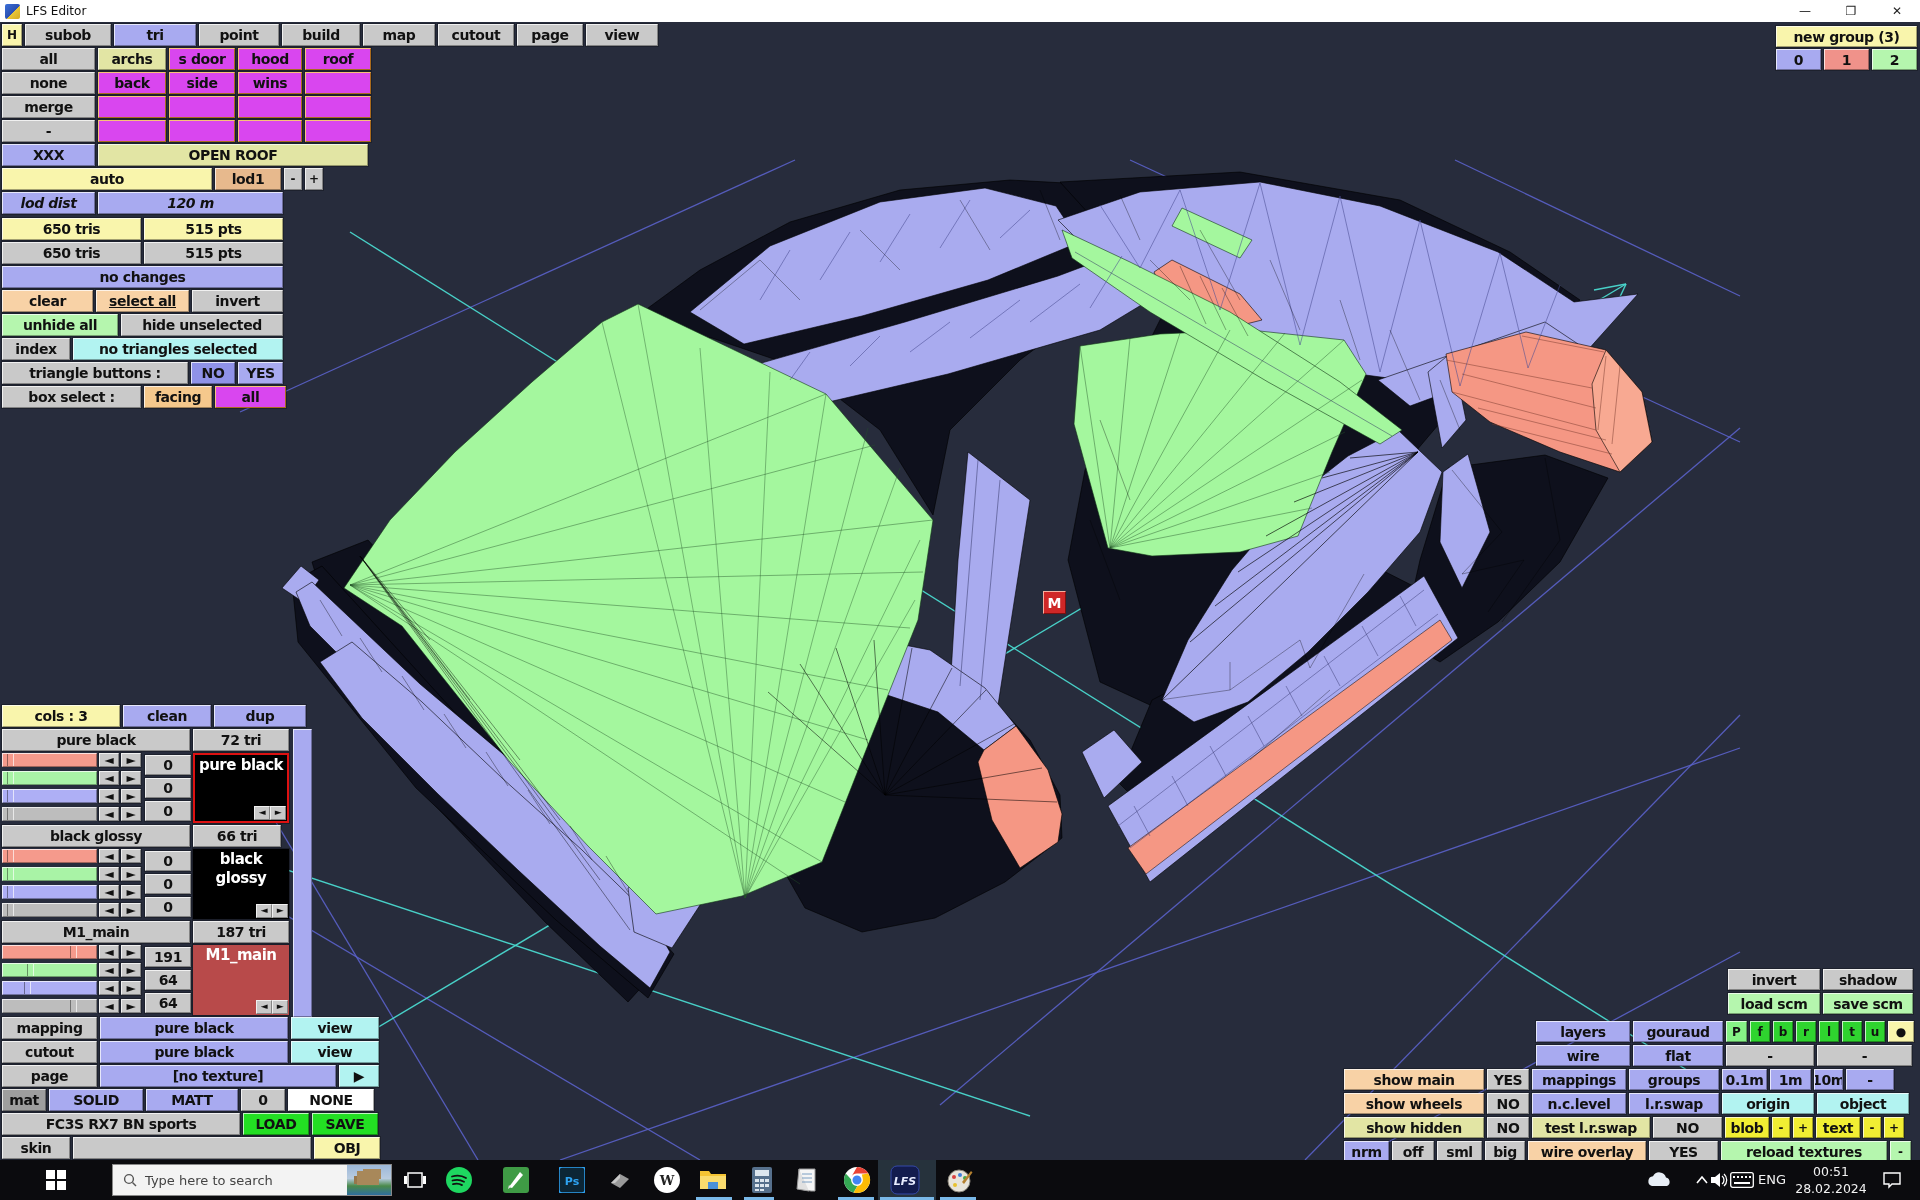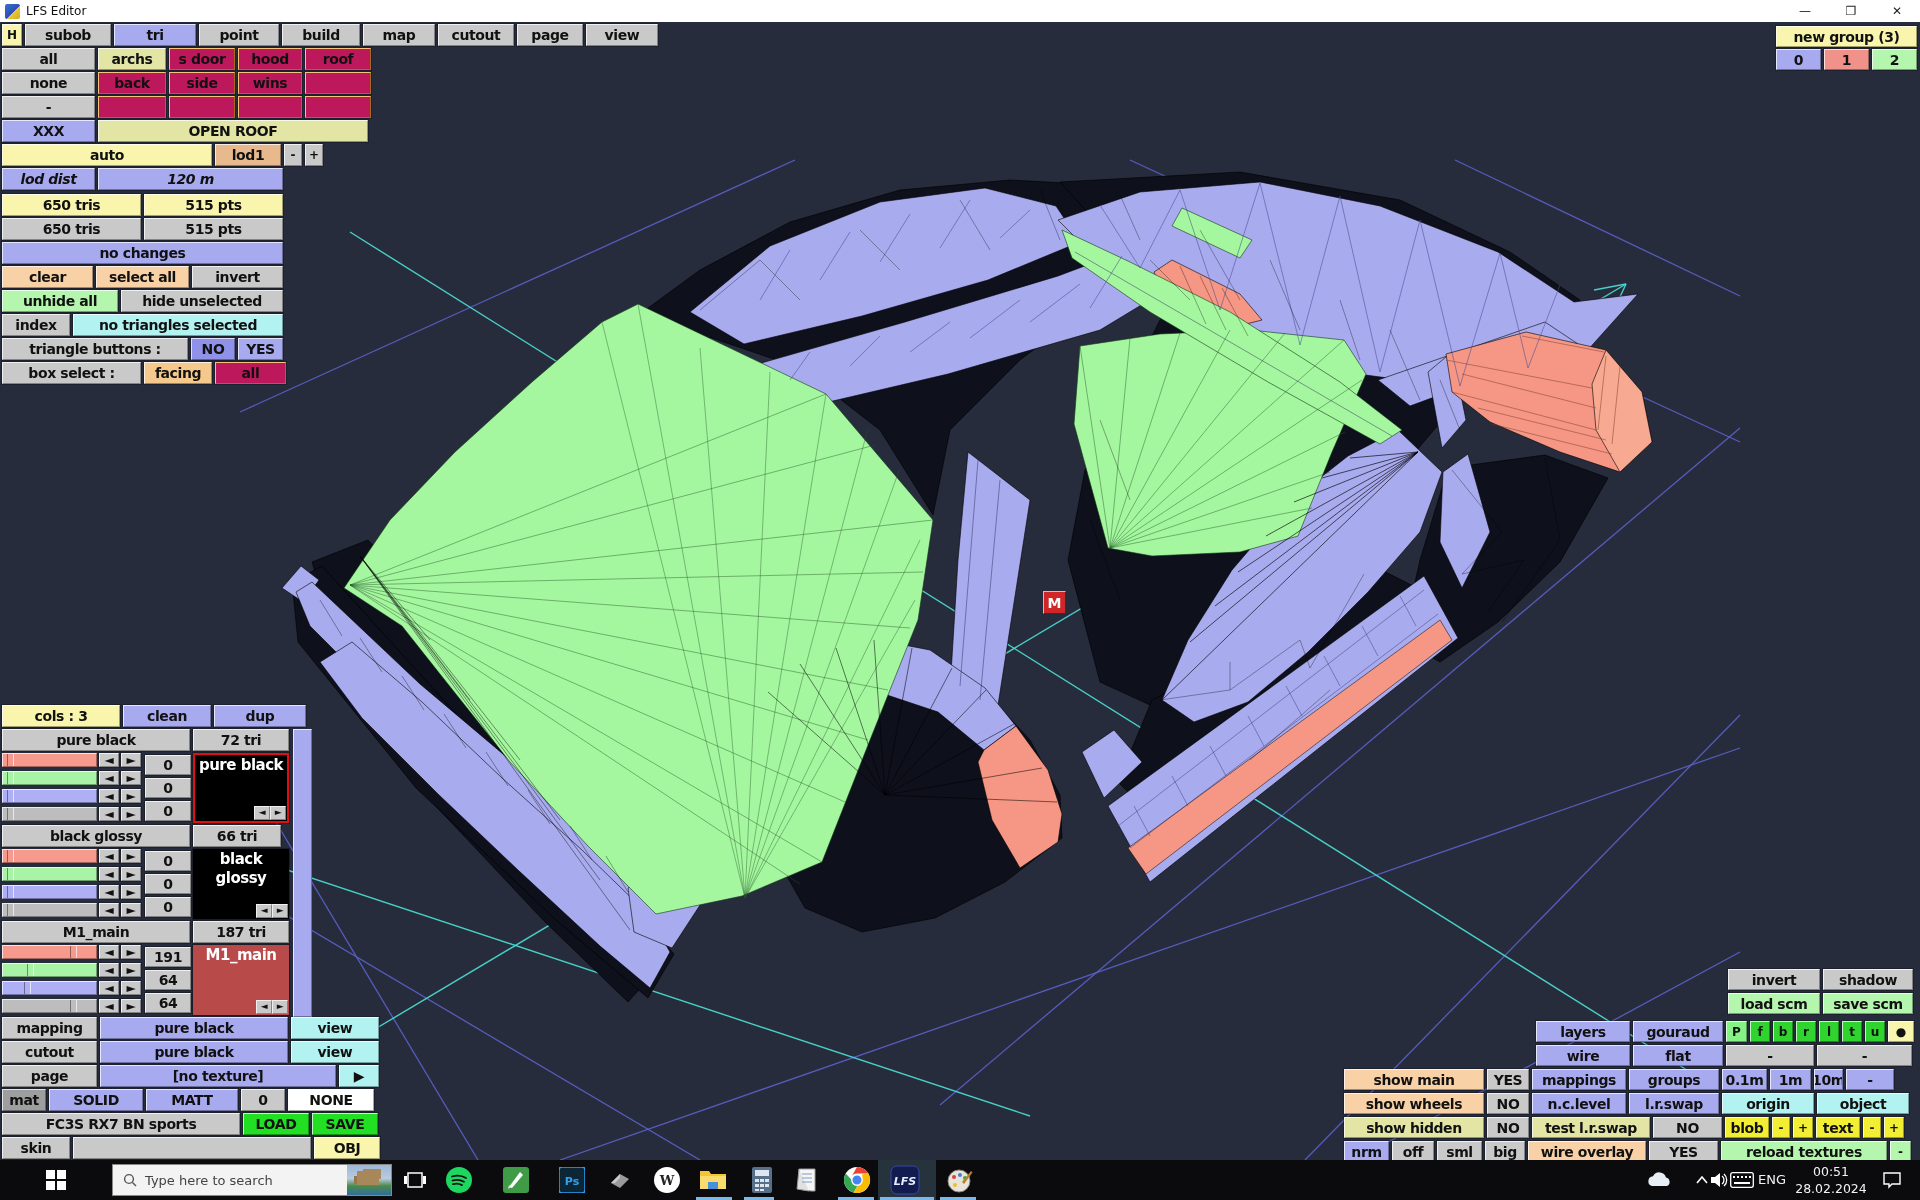--- a/index.html
+++ b/index.html
@@ -23,21 +23,21 @@
   
   .prow{display:flex;gap:3px;margin-bottom:1px;}
   .btn{box-sizing:border-box;height:100%;display:flex;align-items:center;justify-content:center;
        font-weight:700;font-size:14px;letter-spacing:-0.4px;color:#111;flex:0 0 auto;
        border:1px solid;border-color:#ffffffb8 #00000059 #00000059 #ffffffb8;
        box-shadow:0 0 0 1px rgba(0,0,0,.25);white-space:nowrap;overflow:hidden;}
   .btn.small{font-size:12px;letter-spacing:0;}
   .panel{position:absolute;z-index:10;}
   .c-gray{background:#c9c9c9}.c-dgray{background:#9e9e9e}.c-yellow{background:#f9f5ac}
   .c-khaki{background:#e2e5a4}.c-purple{background:#a8aaf0}.c-purple2{background:#8f92e8}
-  .c-tan{background:#e7b98d}.c-orange{background:#be185d;border-color:#f7c27a #a96a1d #a96a1d #f7c27a}
+  .c-tan{background:#e7b98d}.c-orange{background:#d946ef;border-color:#f7c27a #a96a1d #a96a1d #f7c27a}
   .c-lorange{background:#f5c88c}.c-peach{background:#f8d2a6}.c-cyan{background:#b2f3f1}
   .c-green{background:#b5f6ae}.c-vgreen{background:#23df23}.c-bgreen{background:#2fd42f}
   .c-bgreenP{background:#86f286}.c-vyellow{background:#f1ee33}.c-white{background:#ffffff}
   .c-salmon{background:#f0928a}
   
   .sliderblock{position:relative;width:287px;height:70px;}
   .sbar{position:absolute;left:0;width:95px;height:14px;border:1px solid;
         border-color:#ffffffb8 #00000059 #00000059 #ffffffb8;box-sizing:border-box;}
   .sbar .thumb{position:absolute;top:0;width:5px;height:12px;background:inherit;
                border-left:1px solid #00000066;border-right:1px solid #ffffffaa;}
@@ -292,20 +292,27 @@
           <div class="btn c-orange" style="width: 66px;">roof</div>
         </div>
         <div class="prow" style="height: 22px; margin-bottom: 2px;">
           <div class="btn c-gray" style="width: 93px;">none</div>
           <div class="btn c-orange" style="width: 68px;">back</div>
           <div class="btn c-orange" style="width: 66px;">side</div>
           <div class="btn c-orange" style="width: 64px;">wins</div>
           <div class="btn c-orange" style="width: 66px;"></div>
         </div>
         <div class="prow" style="height: 22px; margin-bottom: 2px;">
+          <div class="btn c-gray" style="width: 93px;">merge</div>
+          <div class="btn c-orange" style="width: 68px;"></div>
+          <div class="btn c-orange" style="width: 66px;"></div>
+          <div class="btn c-orange" style="width: 64px;"></div>
+          <div class="btn c-orange" style="width: 66px;"></div>
+        </div>
+        <div class="prow" style="height: 22px; margin-bottom: 2px;">
           <div class="btn c-gray" style="width: 93px;">-</div>
           <div class="btn c-orange" style="width: 68px;"></div>
           <div class="btn c-orange" style="width: 66px;"></div>
           <div class="btn c-orange" style="width: 64px;"></div>
           <div class="btn c-orange" style="width: 66px;"></div>
         </div>
         <div class="prow" style="height: 22px; margin-bottom: 2px;">
           <div class="btn c-purple" style="width: 93px;">XXX</div>
           <div class="btn c-khaki" style="width: 270px;">OPEN ROOF</div>
         </div>
@@ -325,21 +332,21 @@
         </div>
         <div class="prow" style="height: 22px; margin-bottom: 2px;">
           <div class="btn c-gray" style="width: 139px;">650 tris</div>
           <div class="btn c-gray" style="width: 139px;">515 pts</div>
         </div>
         <div class="prow" style="height: 22px; margin-bottom: 2px;">
           <div class="btn c-purple" style="width: 281px;">no changes</div>
         </div>
         <div class="prow" style="height: 22px; margin-bottom: 2px;">
           <div class="btn c-peach" style="width: 91px;">clear</div>
-          <div class="btn c-peach" style="width: 93px;">select all</div>
+          <div class="btn c-peach" style="width: 93px; text-decoration: underline;">select all</div>
           <div class="btn c-gray" style="width: 91px;">invert</div>
         </div>
         <div class="prow" style="height: 22px; margin-bottom: 2px;">
           <div class="btn c-green" style="width: 116px;">unhide all</div>
           <div class="btn c-gray" style="width: 162px;">hide unselected</div>
         </div>
         <div class="prow" style="height: 22px; margin-bottom: 2px;">
           <div class="btn c-gray" style="width: 68px;">index</div>
           <div class="btn c-cyan" style="width: 210px;">no triangles selected</div>
         </div>

